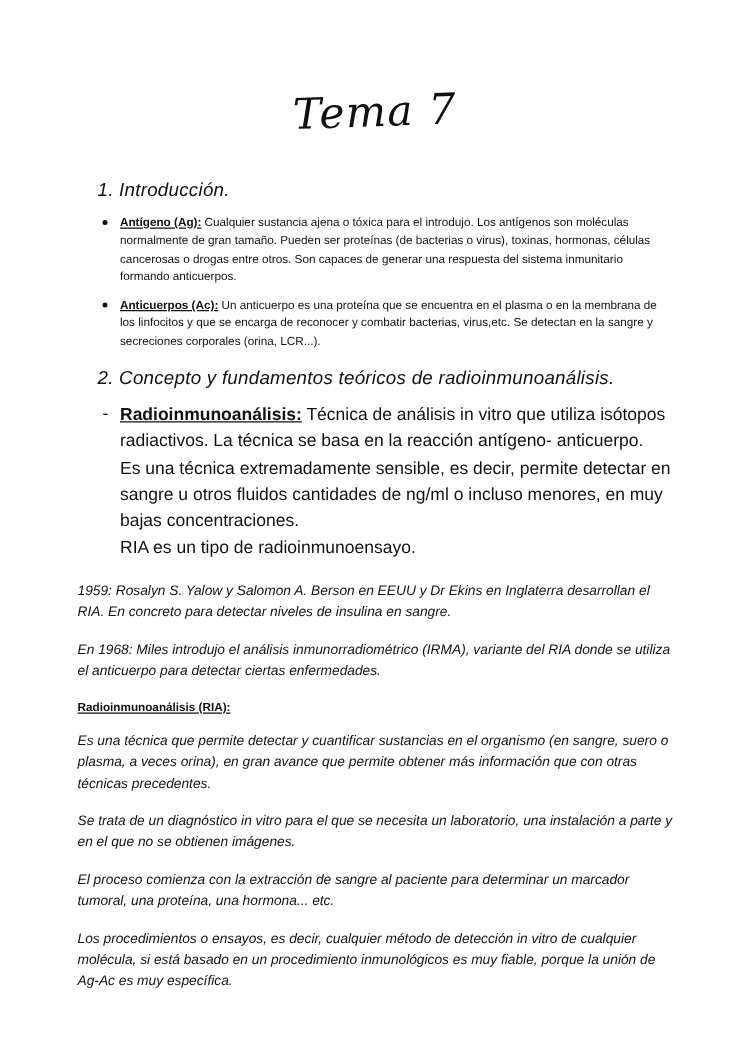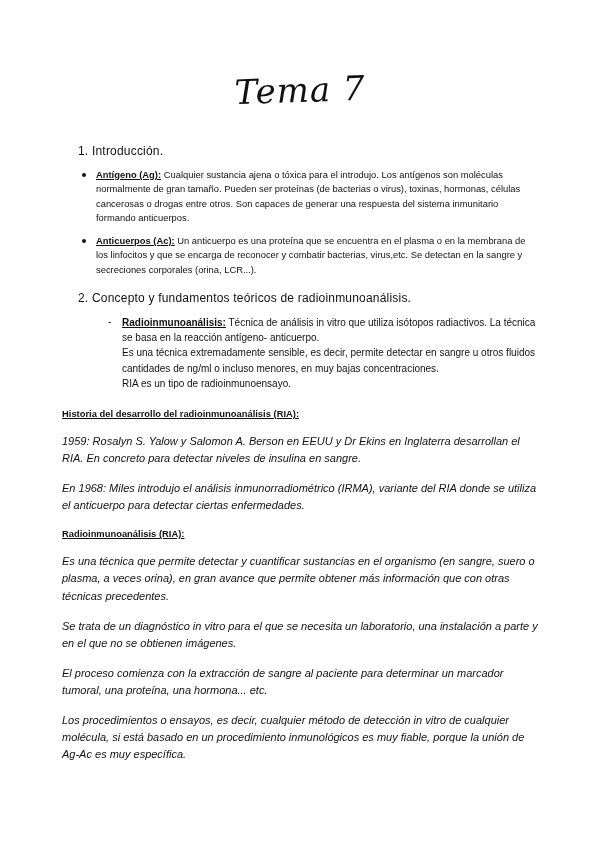--- a/index.html
+++ b/index.html
@@ -26,21 +26,22 @@
     text-align: center;
     font-family: "DejaVu Serif", serif;
     font-style: italic;
     font-size: 34px;
     letter-spacing: 1px;
     margin: 0 0 34px 0;
     transform: rotate(-2deg);
     font-weight: 400;
   }
   .section-heading {
-    font-size: 12px;
+    font-style: italic;
+    font-size: 15px;
     font-weight: 400;
     margin: 0 0 10px 16px;
     letter-spacing: .2px;
   }
   .bullet-list {
     list-style: none;
     margin: 0 0 14px 0;
     padding: 0 0 0 34px;
   }
   .bullet-list > li {
@@ -60,23 +61,22 @@
     border-radius: 50%;
     background: #111;
   }
   .dash-list {
     list-style: none;
     margin: 0 0 16px 0;
     padding: 0 0 0 34px;
   }
   .dash-list > li {
     position: relative;
-    font-size: 10px;
+    font-size: 14px;
     line-height: 1.52;
-    margin-left: 26px;
   }
   .dash-list > li::before {
     content: "-";
     position: absolute;
     left: -14px;
     top: -1px;
   }
   .term {
     text-decoration: underline;
     font-weight: 700;
@@ -115,21 +115,20 @@
   <h2 class="section-heading">2. Concepto y fundamentos teóricos de radioinmunoanálisis.</h2>
 
   <ul class="dash-list">
     <li>
       <span class="term">Radioinmunoanálisis:</span><span style="white-space: pre-line;"> Técnica de análisis in vitro que utiliza isótopos radiactivos. La técnica se basa en la reacción antígeno- anticuerpo.
 Es una técnica extremadamente sensible, es decir, permite detectar en sangre u otros fluidos cantidades de ng/ml o incluso menores, en muy bajas concentraciones.
 RIA es un tipo de radioinmunoensayo.</span>
     </li>
   </ul>
 
-  <h3 class="sub-heading">Historia del desarrollo del radioinmunoanálisis (RIA):</h3>
   <p class="para">1959: Rosalyn S. Yalow y Salomon A. Berson en EEUU y Dr Ekins en Inglaterra desarrollan el RIA. En concreto para detectar niveles de insulina en sangre.</p>
   <p class="para">En 1968: Miles introdujo el análisis inmunorradiométrico (IRMA), variante del RIA donde se utiliza el anticuerpo para detectar ciertas enfermedades.</p>
 
   <h3 class="sub-heading" style="margin-top:0;">Radioinmunoanálisis (RIA):</h3>
   <p class="para">Es una técnica que permite detectar y cuantificar sustancias en el organismo (en sangre, suero o plasma, a veces orina), en gran avance que permite obtener más información que con otras técnicas precedentes.</p>
   <p class="para">Se trata de un diagnóstico in vitro para el que se necesita un laboratorio, una instalación a parte y en el que no se obtienen imágenes.</p>
   <p class="para">El proceso comienza con la extracción de sangre al paciente para determinar un marcador tumoral, una proteína, una hormona... etc.</p>
   <p class="para">Los procedimientos o ensayos, es decir, cualquier método de detección in vitro de cualquier molécula, si está basado en un procedimiento inmunológicos es muy fiable, porque la unión de Ag-Ac es muy específica.</p>
 
 </div>

